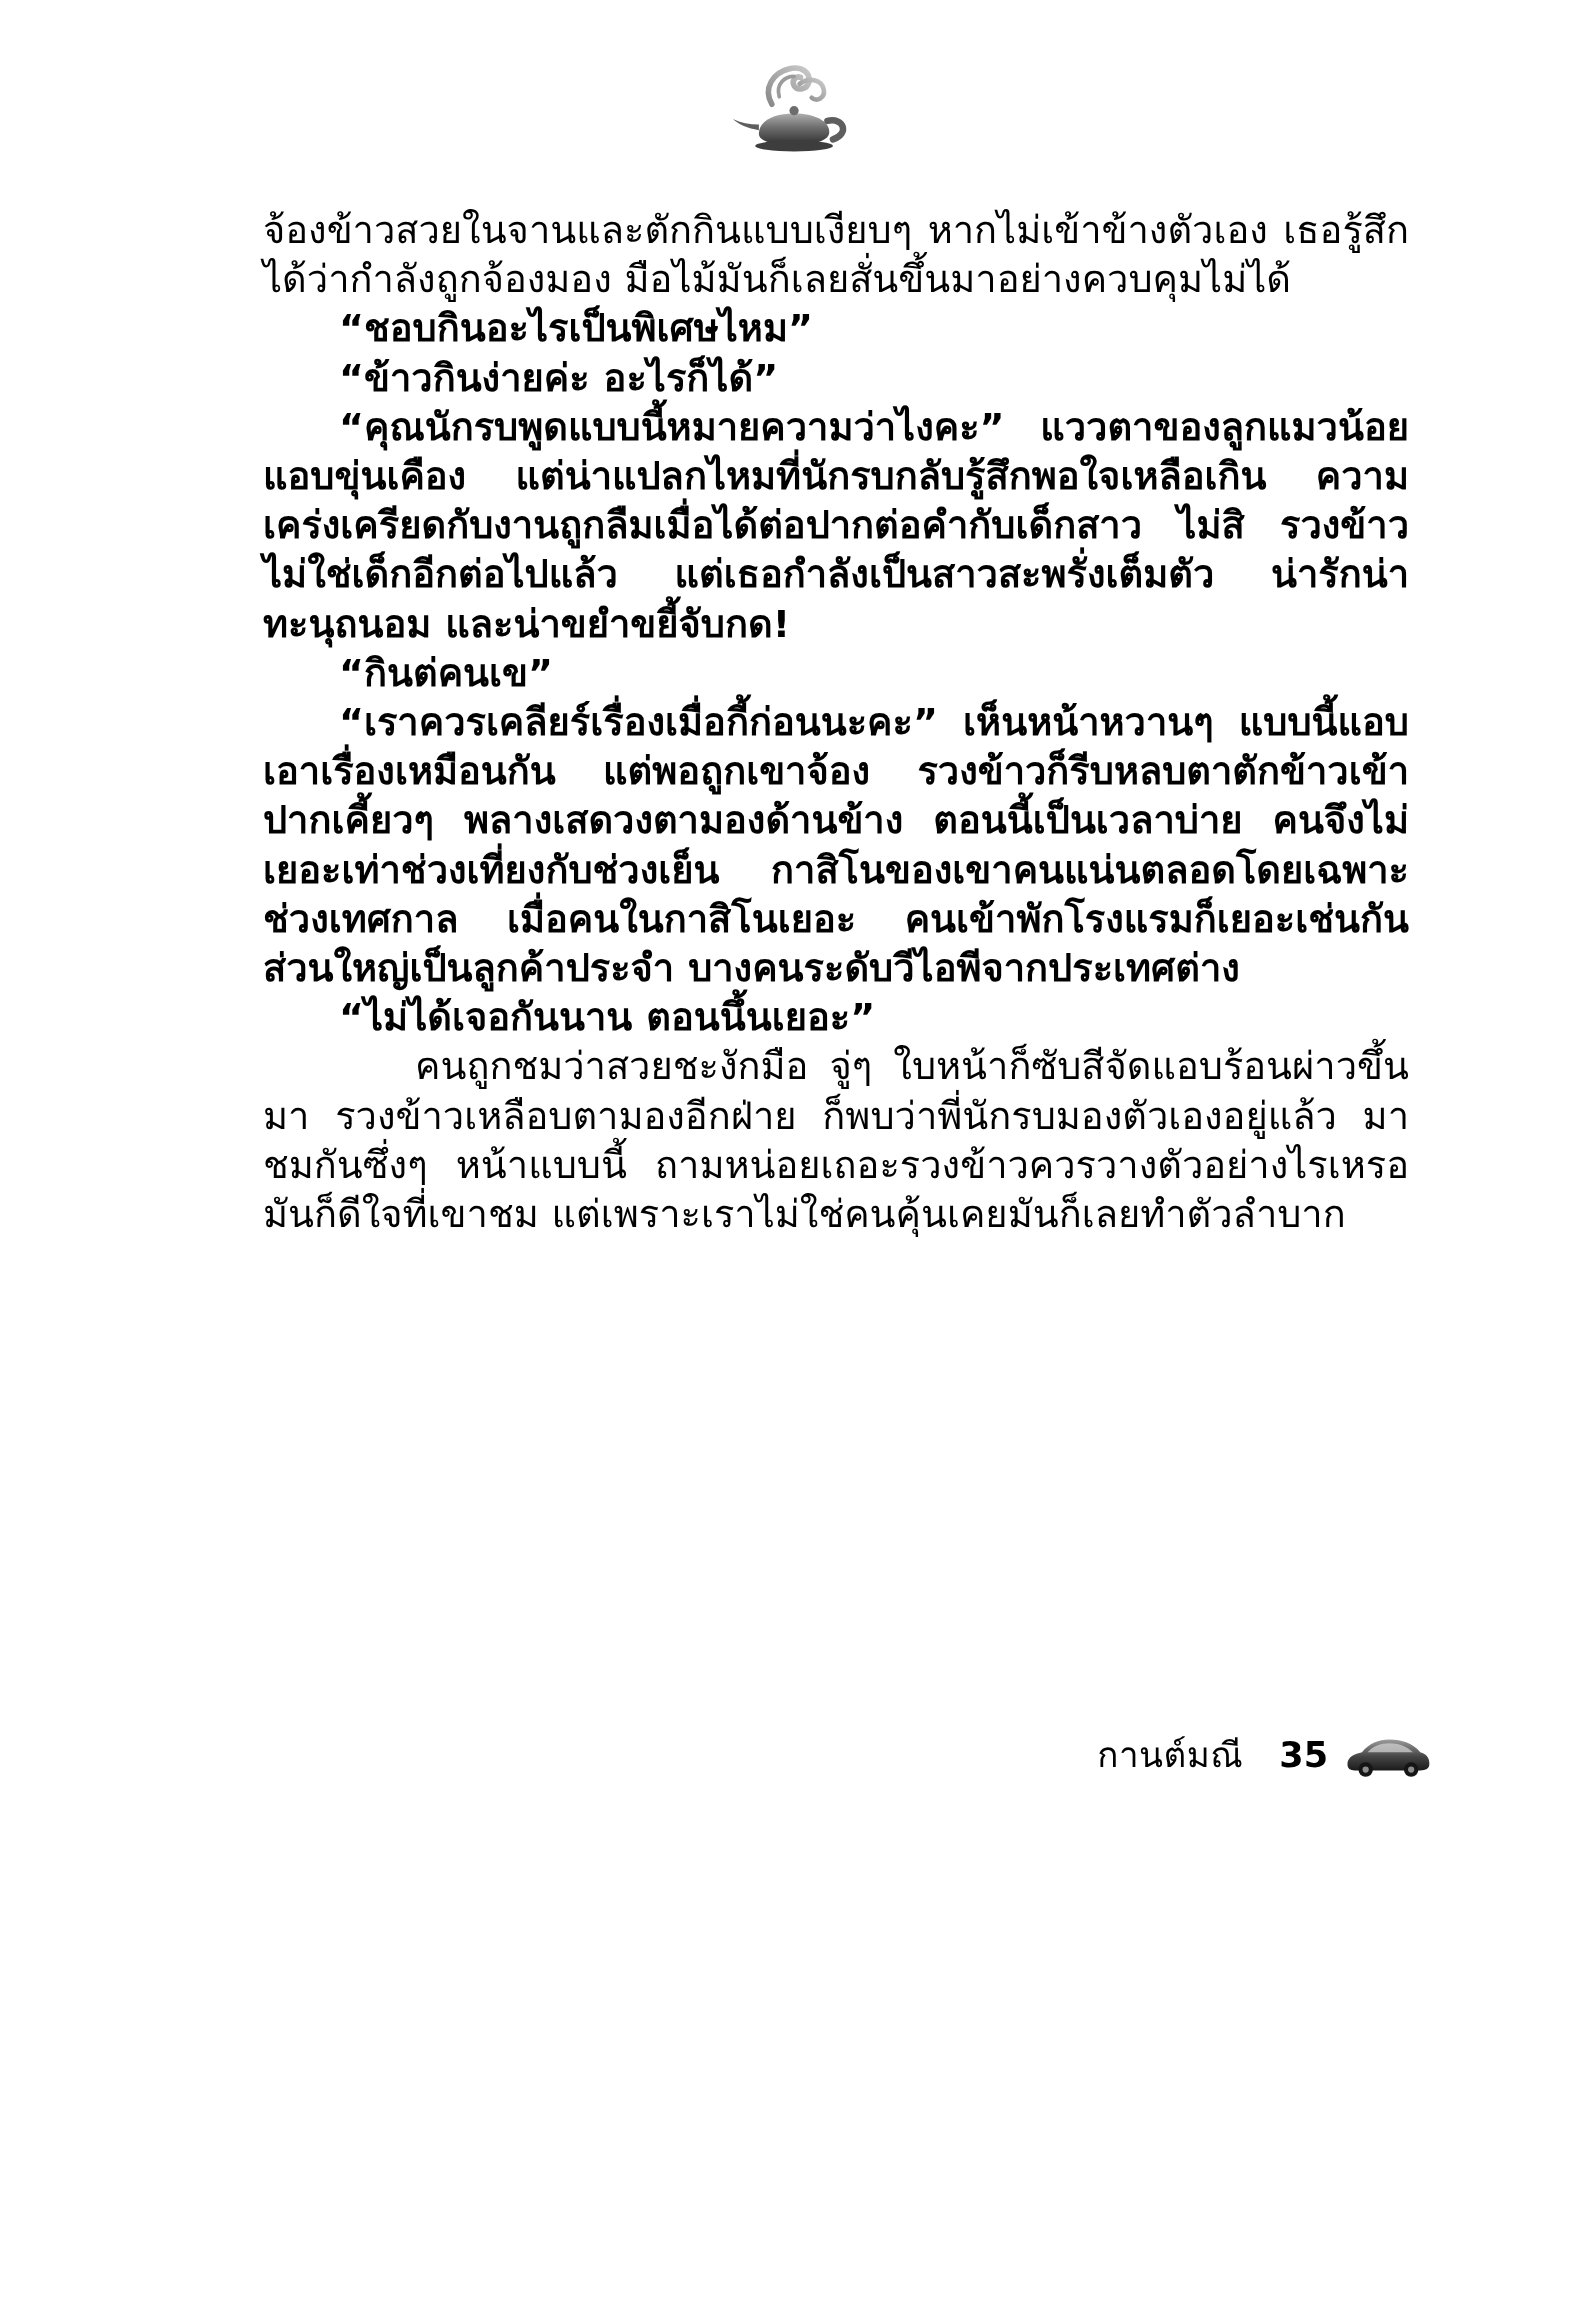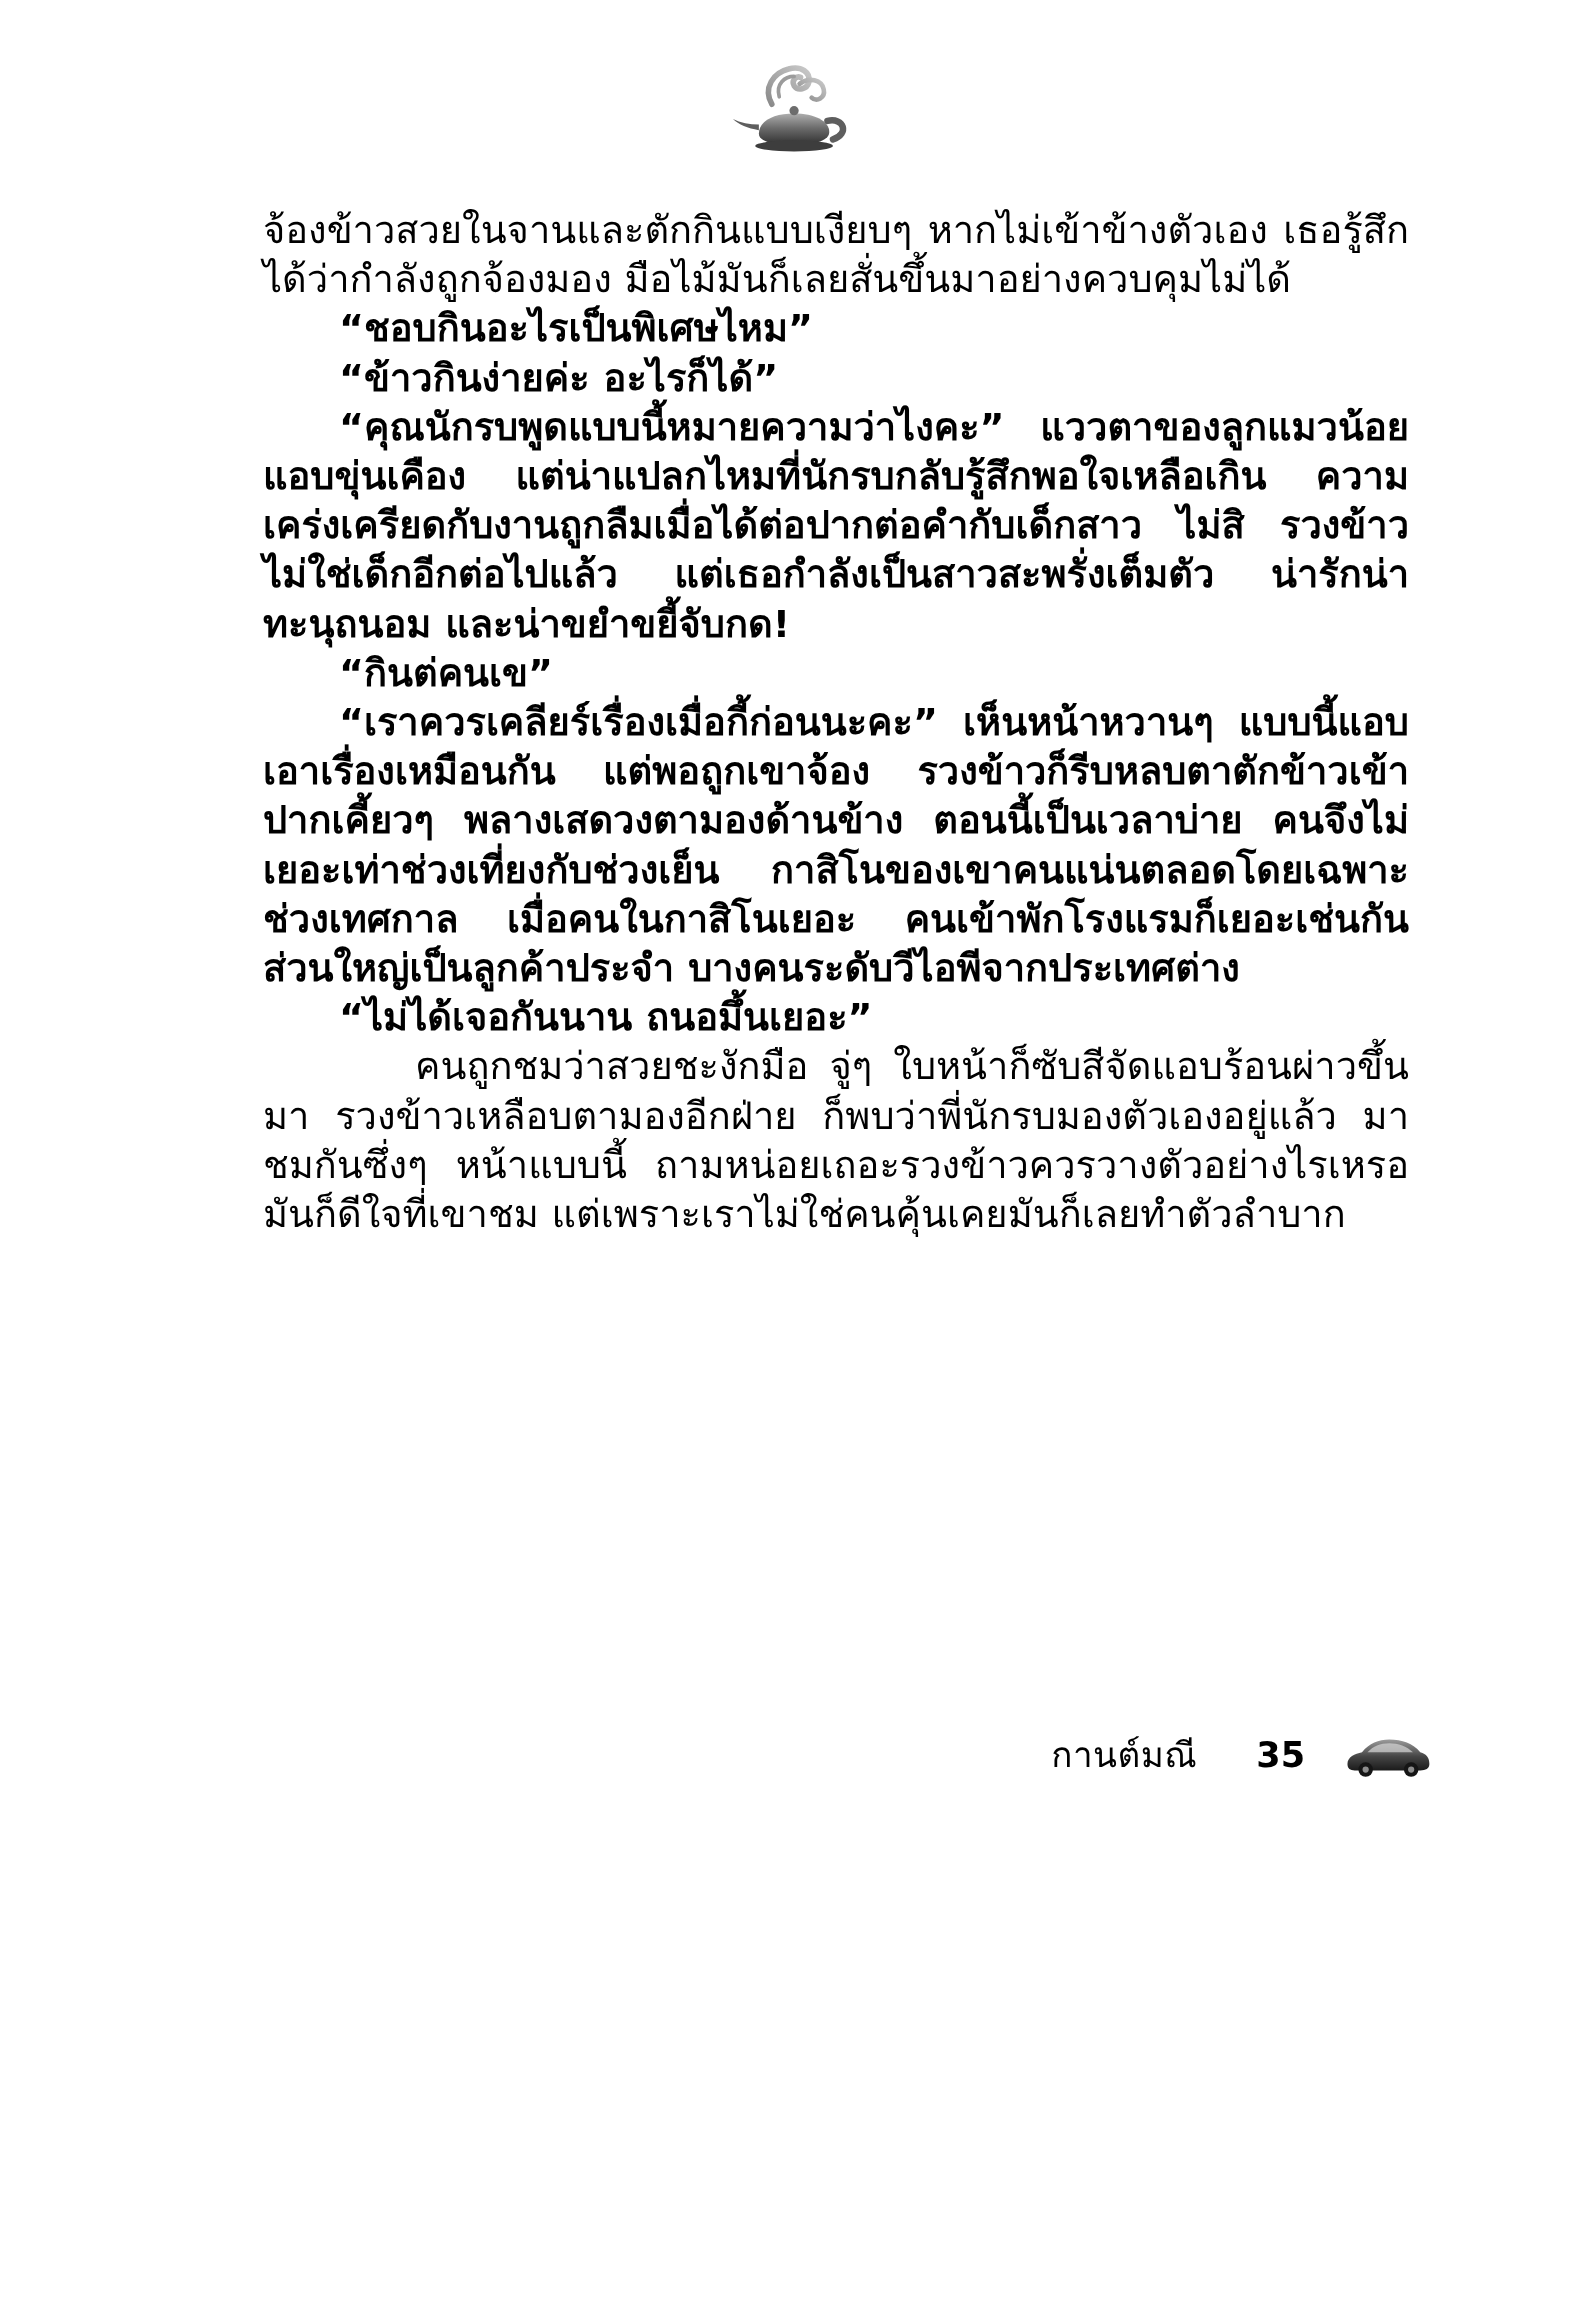--- a/index.html
+++ b/index.html
@@ -58,21 +58,21 @@
     margin-top: 0;
   }
 
   
   .footer {
     position: absolute;
     bottom: 82px;
     right: 156px;
     display: flex;
     align-items: center;
-    gap: 37px;
+    gap: 14px;
   }
   .footer-text {
     font-size: 35px;
     color: #000000;
     letter-spacing: 0.5px;
   }
   .footer-pageno {
     font-size: 35px;
     color: #000000;
     font-weight: bold;
@@ -119,21 +119,21 @@
     </svg>
   </div>
 
   <div class="content">
     <p class="para">จ้องข้าวสวยในจานและตักกินแบบเงียบๆ  หากไม่เข้าข้างตัวเอง  เธอรู้สึกได้ว่ากำลังถูกจ้องมอง มือไม้มันก็เลยสั่นขึ้นมาอย่างควบคุมไม่ได้</p>
     <p class="para quote">“ชอบกินอะไรเป็นพิเศษไหม”</p>
     <p class="para quote">“ข้าวกินง่ายค่ะ อะไรก็ได้”</p>
     <p class="para quote">“คุณนักรบพูดแบบนี้หมายความว่าไงคะ” แววตาของลูกแมวน้อยแอบขุ่นเคือง  แต่น่าแปลกไหมที่นักรบกลับรู้สึกพอใจเหลือเกิน  ความเคร่งเครียดกับงานถูกลืมเมื่อได้ต่อปากต่อคำกับเด็กสาว  ไม่สิ รวงข้าวไม่ใช่เด็กอีกต่อไปแล้ว  แต่เธอกำลังเป็นสาวสะพรั่งเต็มตัว  น่ารักน่าทะนุถนอม และน่าขยำขยี้จับกด!</p>
     <p class="para quote">“กินต่คนเข”</p>
     <p class="para quote">“เราควรเคลียร์เรื่องเมื่อกี้ก่อนนะคะ”  เห็นหน้าหวานๆ  แบบนี้แอบเอาเรื่องเหมือนกัน  แต่พอถูกเขาจ้อง  รวงข้าวก็รีบหลบตาตักข้าวเข้าปากเคี้ยวๆ พลางเสดวงตามองด้านข้าง ตอนนี้เป็นเวลาบ่าย คนจึงไม่เยอะเท่าช่วงเที่ยงกับช่วงเย็น  กาสิโนของเขาคนแน่นตลอดโดยเฉพาะช่วงเทศกาล  เมื่อคนในกาสิโนเยอะ  คนเข้าพักโรงแรมก็เยอะเช่นกัน ส่วนใหญ่เป็นลูกค้าประจำ บางคนระดับวีไอพีจากประเทศต่าง</p>
-    <p class="para quote">“ไม่ได้เจอกันนาน ถนอมึ้นเยอะ”</p>
+    <p class="para quote">“ไม่ได้เจอกันนาน ตอนนึ้นเยอะ”</p>
     <p class="para indent">คนถูกชมว่าสวยชะงักมือ  จู่ๆ  ใบหน้าก็ซับสีจัดแอบร้อนผ่าวขึ้นมา รวงข้าวเหลือบตามองอีกฝ่าย  ก็พบว่าพี่นักรบมองตัวเองอยู่แล้ว มาชมกันซึ่งๆ หน้าแบบนี้  ถามหน่อยเถอะรวงข้าวควรวางตัวอย่างไรเหรอมันก็ดีใจที่เขาชม แต่เพราะเราไม่ใช่คนคุ้นเคยมันก็เลยทำตัวลำบาก</p>
   </div>
 
   <div class="footer">
     <span class="footer-text">กานต์มณี</span>
     <span class="footer-pageno">35</span>
     <svg class="footer-car" viewBox="0 0 100 52" xmlns="http://www.w3.org/2000/svg">
       <defs>
         <linearGradient id="carg" x1="0" y1="0" x2="0" y2="1">
           <stop offset="0%" stop-color="#9c9c9c"></stop>

